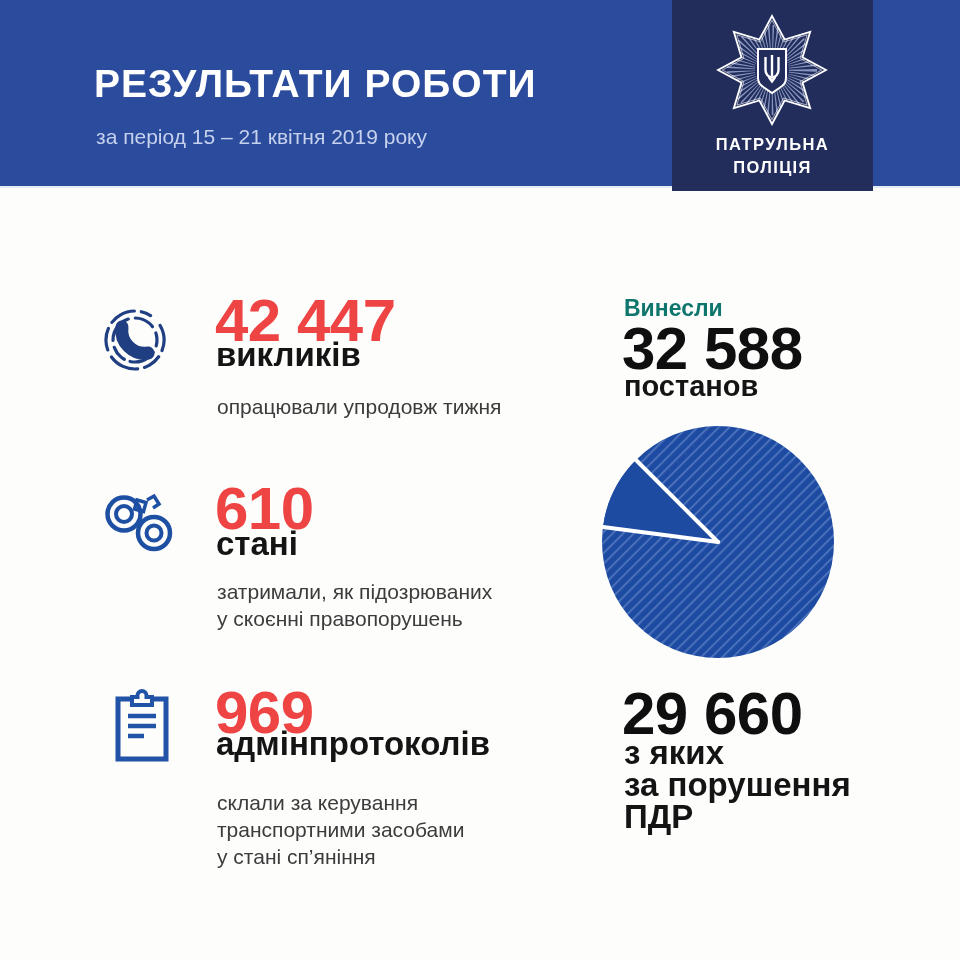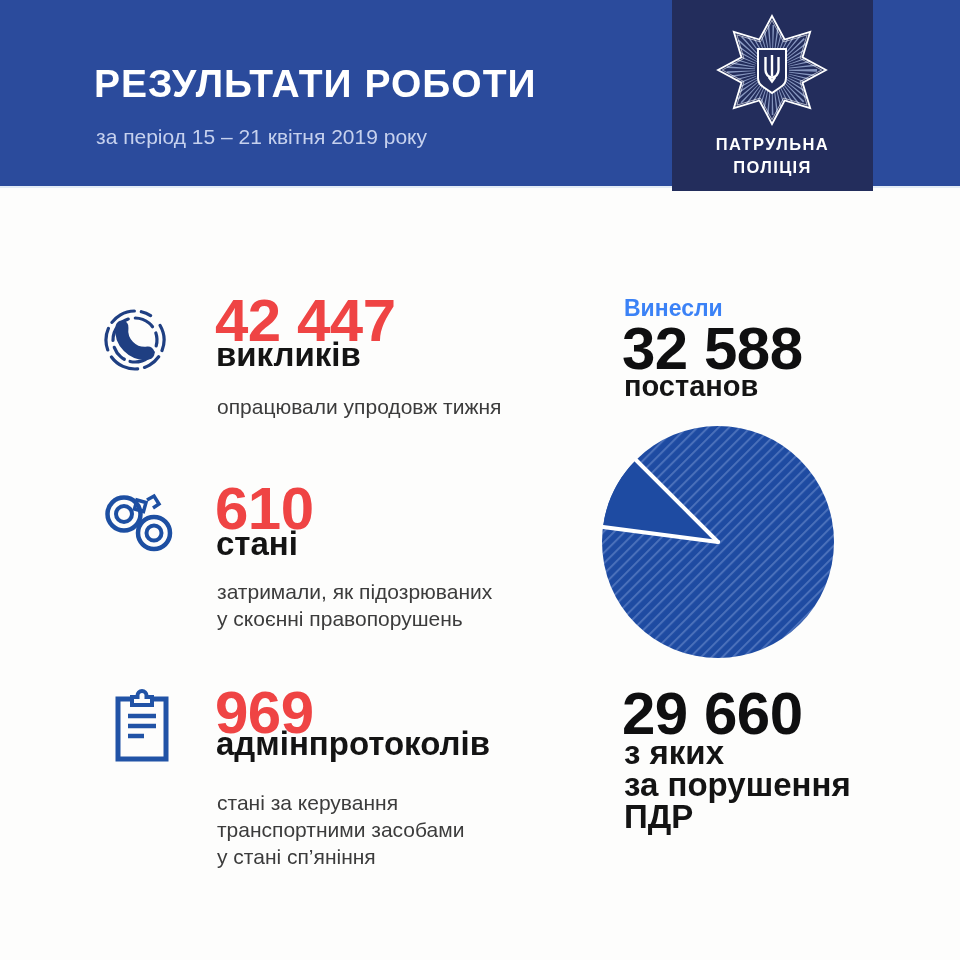--- a/index.html
+++ b/index.html
@@ -32,21 +32,21 @@
           line-height:33px; color:#141414; white-space:nowrap; }
   .desc { position:absolute; left:217px; font-size:21px; font-weight:400;
           line-height:27px; color:#3c3c3c; white-space:nowrap;margin-top:19px; }
 
   #num1{top:291px;}  #lbl1{top:338px;}  #desc1{top:374px;}
   #num2{top:479px;}  #lbl2{top:527px;}  #desc2{top:559px;}
   #num3{top:683px;}  #lbl3{top:727px;}  #desc3{top:770px;}
 
   
   .r-intro { position:absolute; left:624px; top:296px; font-size:23px; font-weight:700;
-             color:#3b82f6; line-height:24px; white-space:nowrap;text-align:right; }
+             color:#0f766e; line-height:24px; white-space:nowrap;text-align:right; }
   .r-num   { position:absolute; left:622px; font-size:60px; font-weight:700;
              letter-spacing:-0.5px; line-height:60px; color:#0f0f10; white-space:nowrap; }
   #rnum1{top:319px;}
   #rnum2{top:684px;}
   .r-lbl   { position:absolute; left:624px; top:370px; font-size:29px; font-weight:700;
              line-height:33px; color:#141414; white-space:nowrap; }
   .r-sub   { position:absolute; left:624px; top:737px; font-size:33px; font-weight:700;
              line-height:32px; color:#141414; white-space:nowrap; }
   .pie-wrap { position:absolute; left:602px; top:426px; width:232px; height:232px; }
 </style>
@@ -127,21 +127,21 @@
         <path d="M19,22 v-8 h5.5 v-1.5 a4.5,4.5 0 0 1 9,0 V14 H39 v8 z" fill="#fdfdfc" stroke-width="4"></path>
         <line x1="15" y1="33" x2="43" y2="33" stroke-width="4.5"></line>
         <line x1="15" y1="43" x2="43" y2="43" stroke-width="4.5"></line>
         <line x1="15" y1="53" x2="31" y2="53" stroke-width="4.5"></line>
       </g>
     </svg>
   </span>
   <div class="num" id="num3">969</div>
   <div class="lbl" id="lbl3">адмінпротоколів</div>
   <div class="desc" id="desc3">
-    <div>стані за керування</div>
+    <div>склали за керування</div>
     <div>транспортними засобами</div>
     <div>у стані сп’яніння</div>
   </div>
 
   <div class="r-intro">Винесли</div>
   <div class="r-num" id="rnum1">32 588</div>
   <div class="r-lbl">постанов</div>
 
   <div class="pie-wrap">
     <svg width="232" height="232" viewBox="0 0 232 232">

